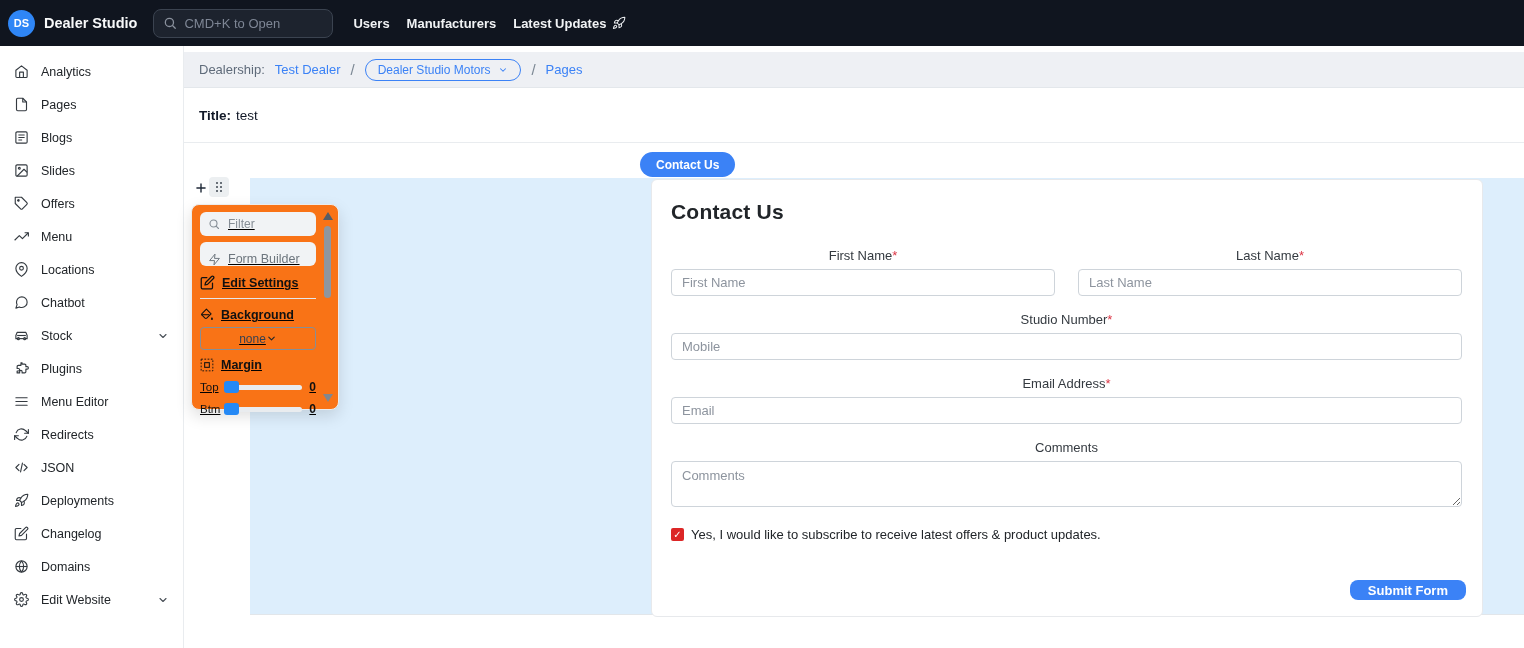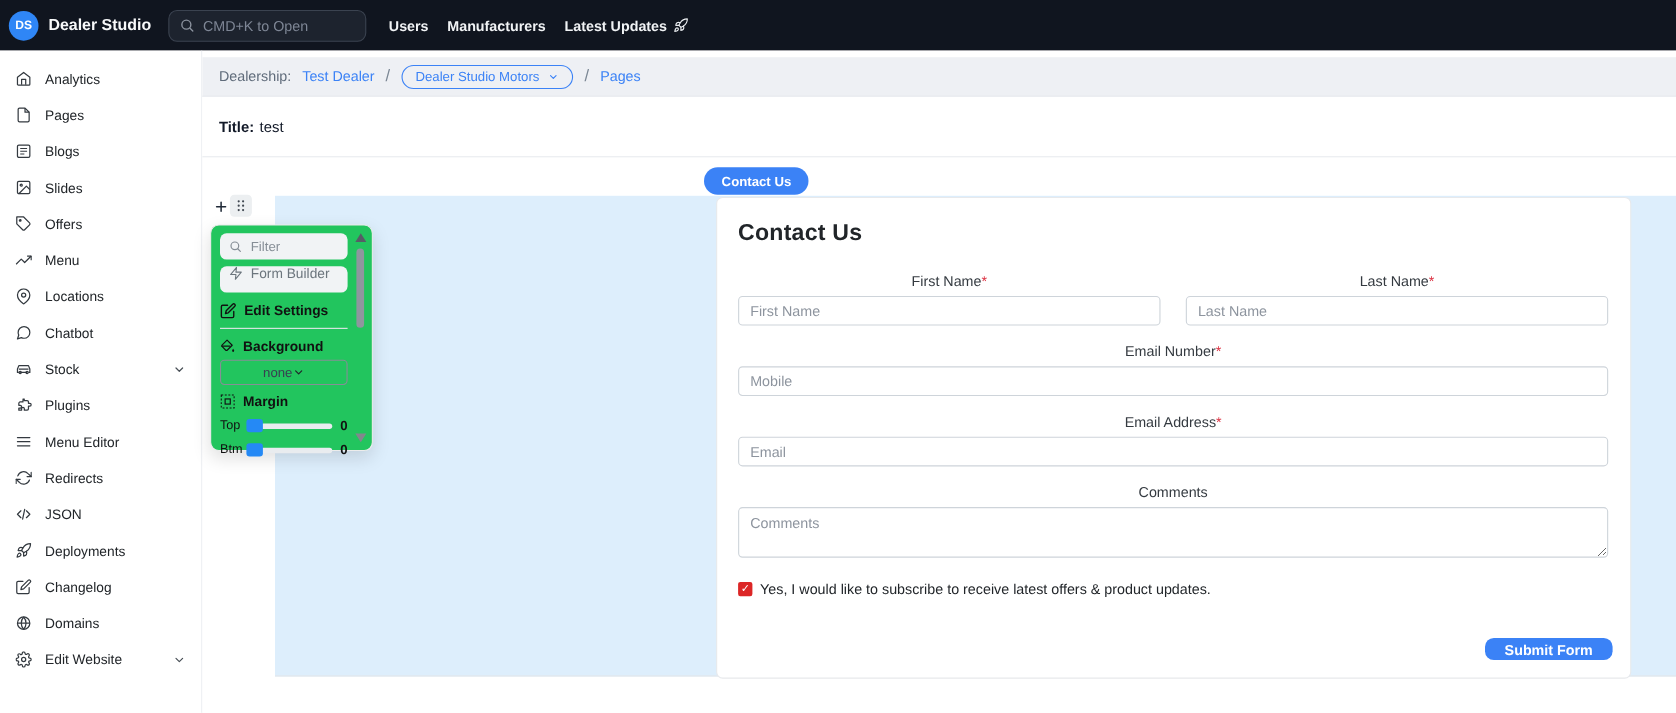--- a/index.html
+++ b/index.html
@@ -36,24 +36,24 @@
   .form-tab { position:absolute; left:456px; top:9px; height:25px; background:#3b82f6; color:#fff; font-size:12px; font-weight:700; border:none; border-radius:13px; padding:0 16px; cursor:pointer; }
 
   .canvas { position:absolute; left:66px; top:132px; width:1274px; height:437px; background:#ddeefc; border-bottom:1px solid #e2e6ea; }
 
   .plus-btn { position:absolute; left:9px; top:135px; width:16px; height:16px; background:none; border:none; cursor:pointer; padding:0; }
   .drag-btn { position:absolute; left:25px; top:131px; width:20px; height:20px; background:#eceff1; border:none; border-radius:4px; cursor:pointer; display:flex; align-items:center; justify-content:center; }
   .dots { display:grid; grid-template-columns:repeat(2,2px); grid-template-rows:repeat(3,2px); gap:2px; }
   .dots i { background:#3f4750; border-radius:50%; }
 
   
-  .panel { position:absolute; left:7px; top:158px; width:148px; height:206px; background:#22c55e; border:1px solid #ececec; border-radius:8px; box-shadow:0 6px 16px rgba(0,0,0,.13); padding:7px 22px 6px 8px; z-index:5; }
+  .panel { position:absolute; left:7px; top:158px; width:148px; height:206px; background:#f97316; border:1px solid #ececec; border-radius:8px; box-shadow:0 6px 16px rgba(0,0,0,.13); padding:7px 22px 6px 8px; z-index:5;text-decoration:underline; }
   .filter-box { height:24px; background:#f1f3f5; border-radius:6px; display:flex; align-items:center; gap:8px; padding:0 8px; }
   .filter-box .ph { color:#868e96; font-size:12px; }
-  .panel-row { display:flex; align-items:flex-start; gap:7px; cursor:pointer; }
+  .panel-row { display:flex; align-items:flex-end; gap:7px; cursor:pointer; }
   .row-gray { height:24px; background:#f1f3f5; border-radius:6px; margin-top:6px; padding:0 8px; color:#6c757d; font-size:12.5px; }
   .row-bold { margin-top:9px; font-size:12.5px; font-weight:700; color:#111; }
   .panel-div { border-top:1px solid #e5e7eb; margin-top:8px; }
   .panel-select { margin-top:5px; height:23px; border:1px solid #868e96; border-radius:4px; display:flex; align-items:center; justify-content:center; padding:0 7px; font-size:12px; color:#374151; cursor:pointer; }
   .slider-row { display:flex; align-items:center; margin-top:8px; gap:2px; }
   .slider-row .slbl { width:23px; font-size:11.5px; color:#111; }
   .track { position:relative; flex:1; height:5px; background:#e9ecef; border-radius:3px; }
   .thumb { position:absolute; left:-1px; top:-4px; width:15px; height:12px; background:#2589f5; border-radius:3px; cursor:grab; }
   .sval { width:12px; text-align:right; font-size:12px; font-weight:700; color:#111; }
   .panel-scroll { position:absolute; right:4px; top:5px; bottom:5px; width:12px; }
@@ -360,21 +360,21 @@
       <div>
         <div class="flabel">
           <span>Last Name</span><span class="req">*</span>
         </div>
         <input class="finput" type="text" placeholder="Last Name" style="">
       </div>
     </div>
 
     <div class="field">
       <div class="flabel">
-        <span>Email Number</span><span class="req">*</span>
+        <span>Studio Number</span><span class="req">*</span>
       </div>
       <input class="finput" type="text" placeholder="Mobile" style="">
     </div>
 
     <div class="field">
       <div class="flabel">
         <span>Email Address</span><span class="req">*</span>
       </div>
       <input class="finput" type="text" placeholder="Email" style="">
     </div>

